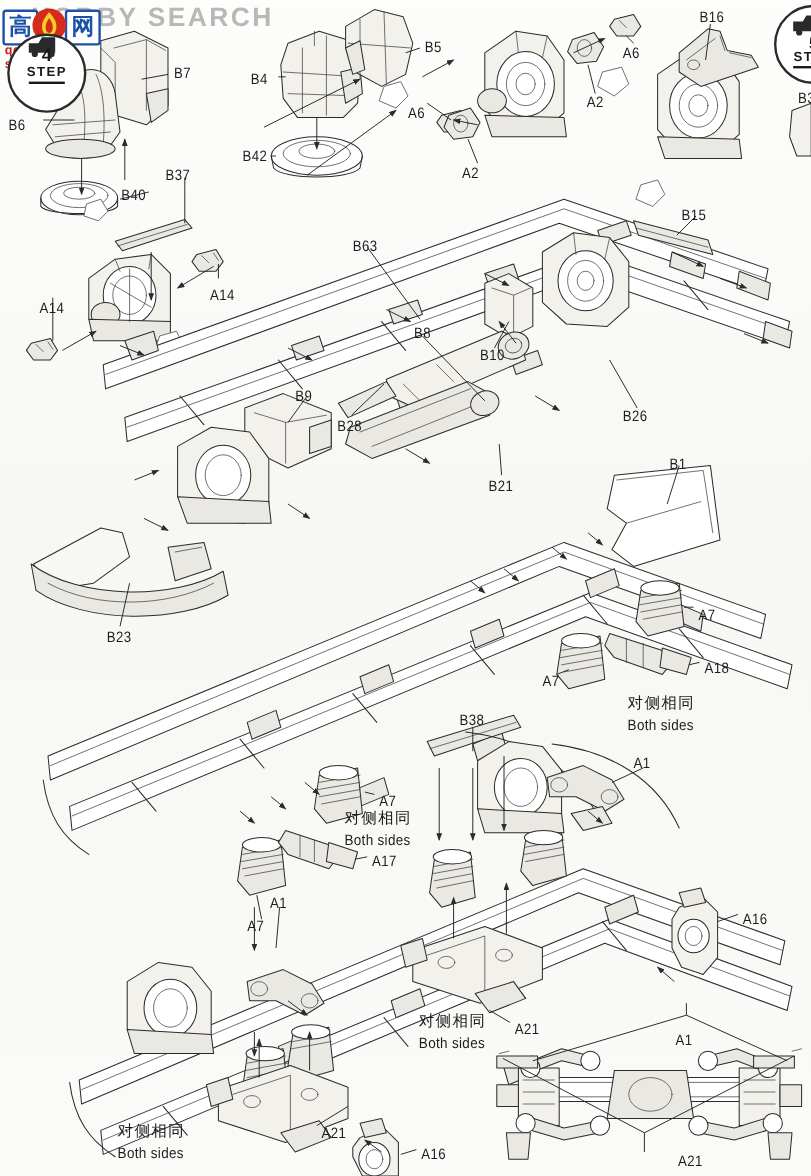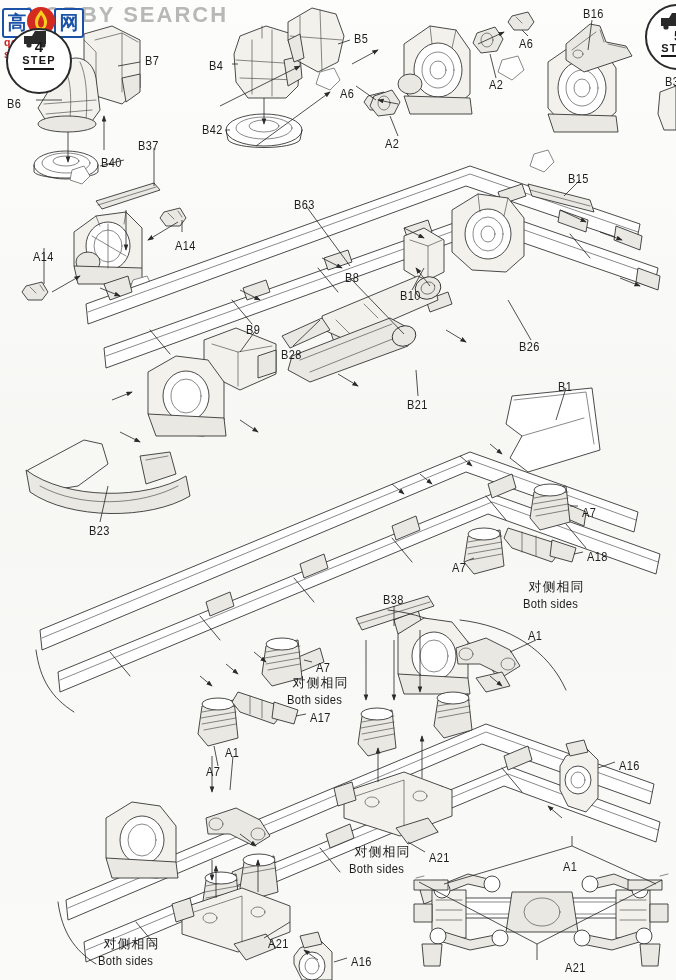--- a/index.html
+++ b/index.html
@@ -28,21 +28,21 @@
     font-stretch:condensed;
     transform:scaleX(.88);
     transform-origin:left center;
   }
   .note{
     position:absolute;
     white-space:nowrap;
     line-height:1.35;
     color:#1d1d1d;
   }
-  .note .cn{font-size:13px;font-family:Liberation Sans, sans-serif;display:block;letter-spacing:1px;text-align:right;}
+  .note .cn{font-size:13px;font-family:Liberation Mono, monospace;display:block;letter-spacing:1px;}
   .note .en{font-size:12.5px;display:block;transform:scaleX(.9);transform-origin:left center;letter-spacing:.3px;}
 
   
   #art{position:absolute;left:0;top:0;width:676px;height:980px;pointer-events:none;}
   #art .ln{fill:none;stroke:#2b2b2b;stroke-width:.85;stroke-linejoin:round;stroke-linecap:round;}
   #art .ln2{fill:none;stroke:#3a3a3a;stroke-width:.6;stroke-linejoin:round;stroke-linecap:round;}
   #art .fill-a{fill:#f2f1ec;stroke:#2b2b2b;stroke-width:.85;stroke-linejoin:round;}
   #art .fill-b{fill:#e9e8e2;stroke:#2b2b2b;stroke-width:.85;stroke-linejoin:round;}
   #art .fill-c{fill:#ffffff;stroke:#2b2b2b;stroke-width:.85;stroke-linejoin:round;}
   #art .leader{fill:none;stroke:#242424;stroke-width:.8;}

